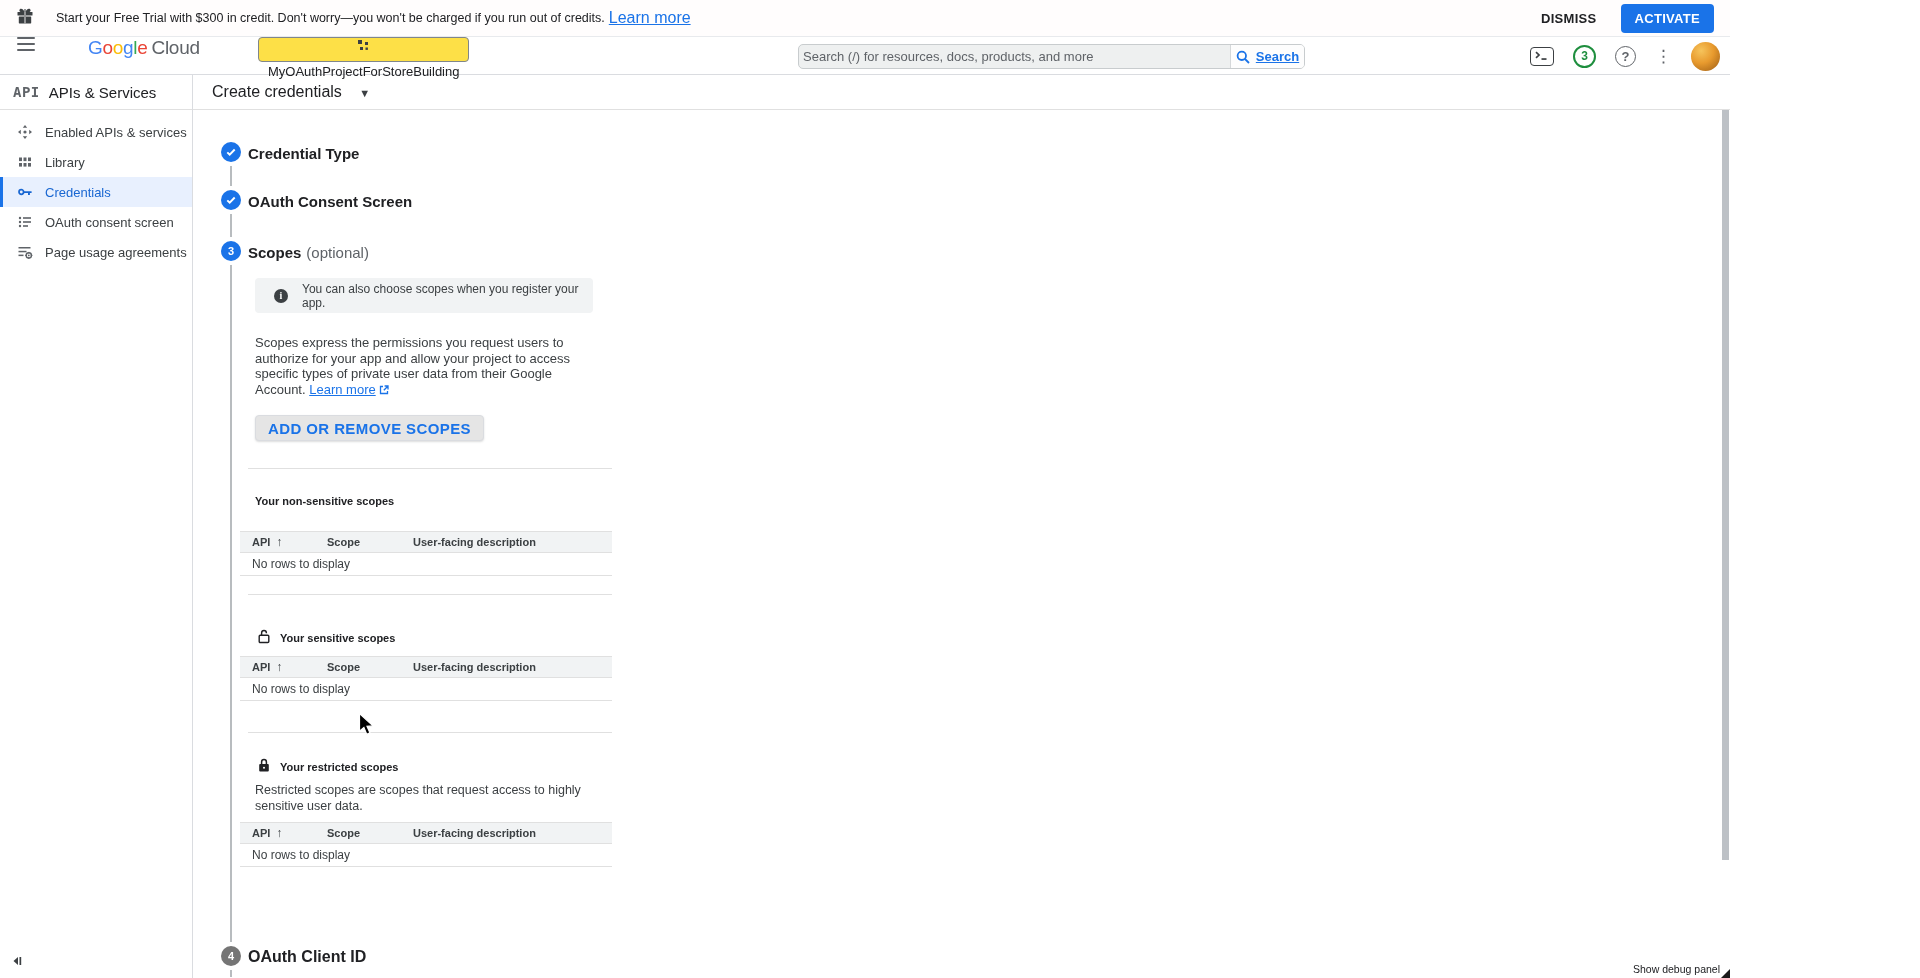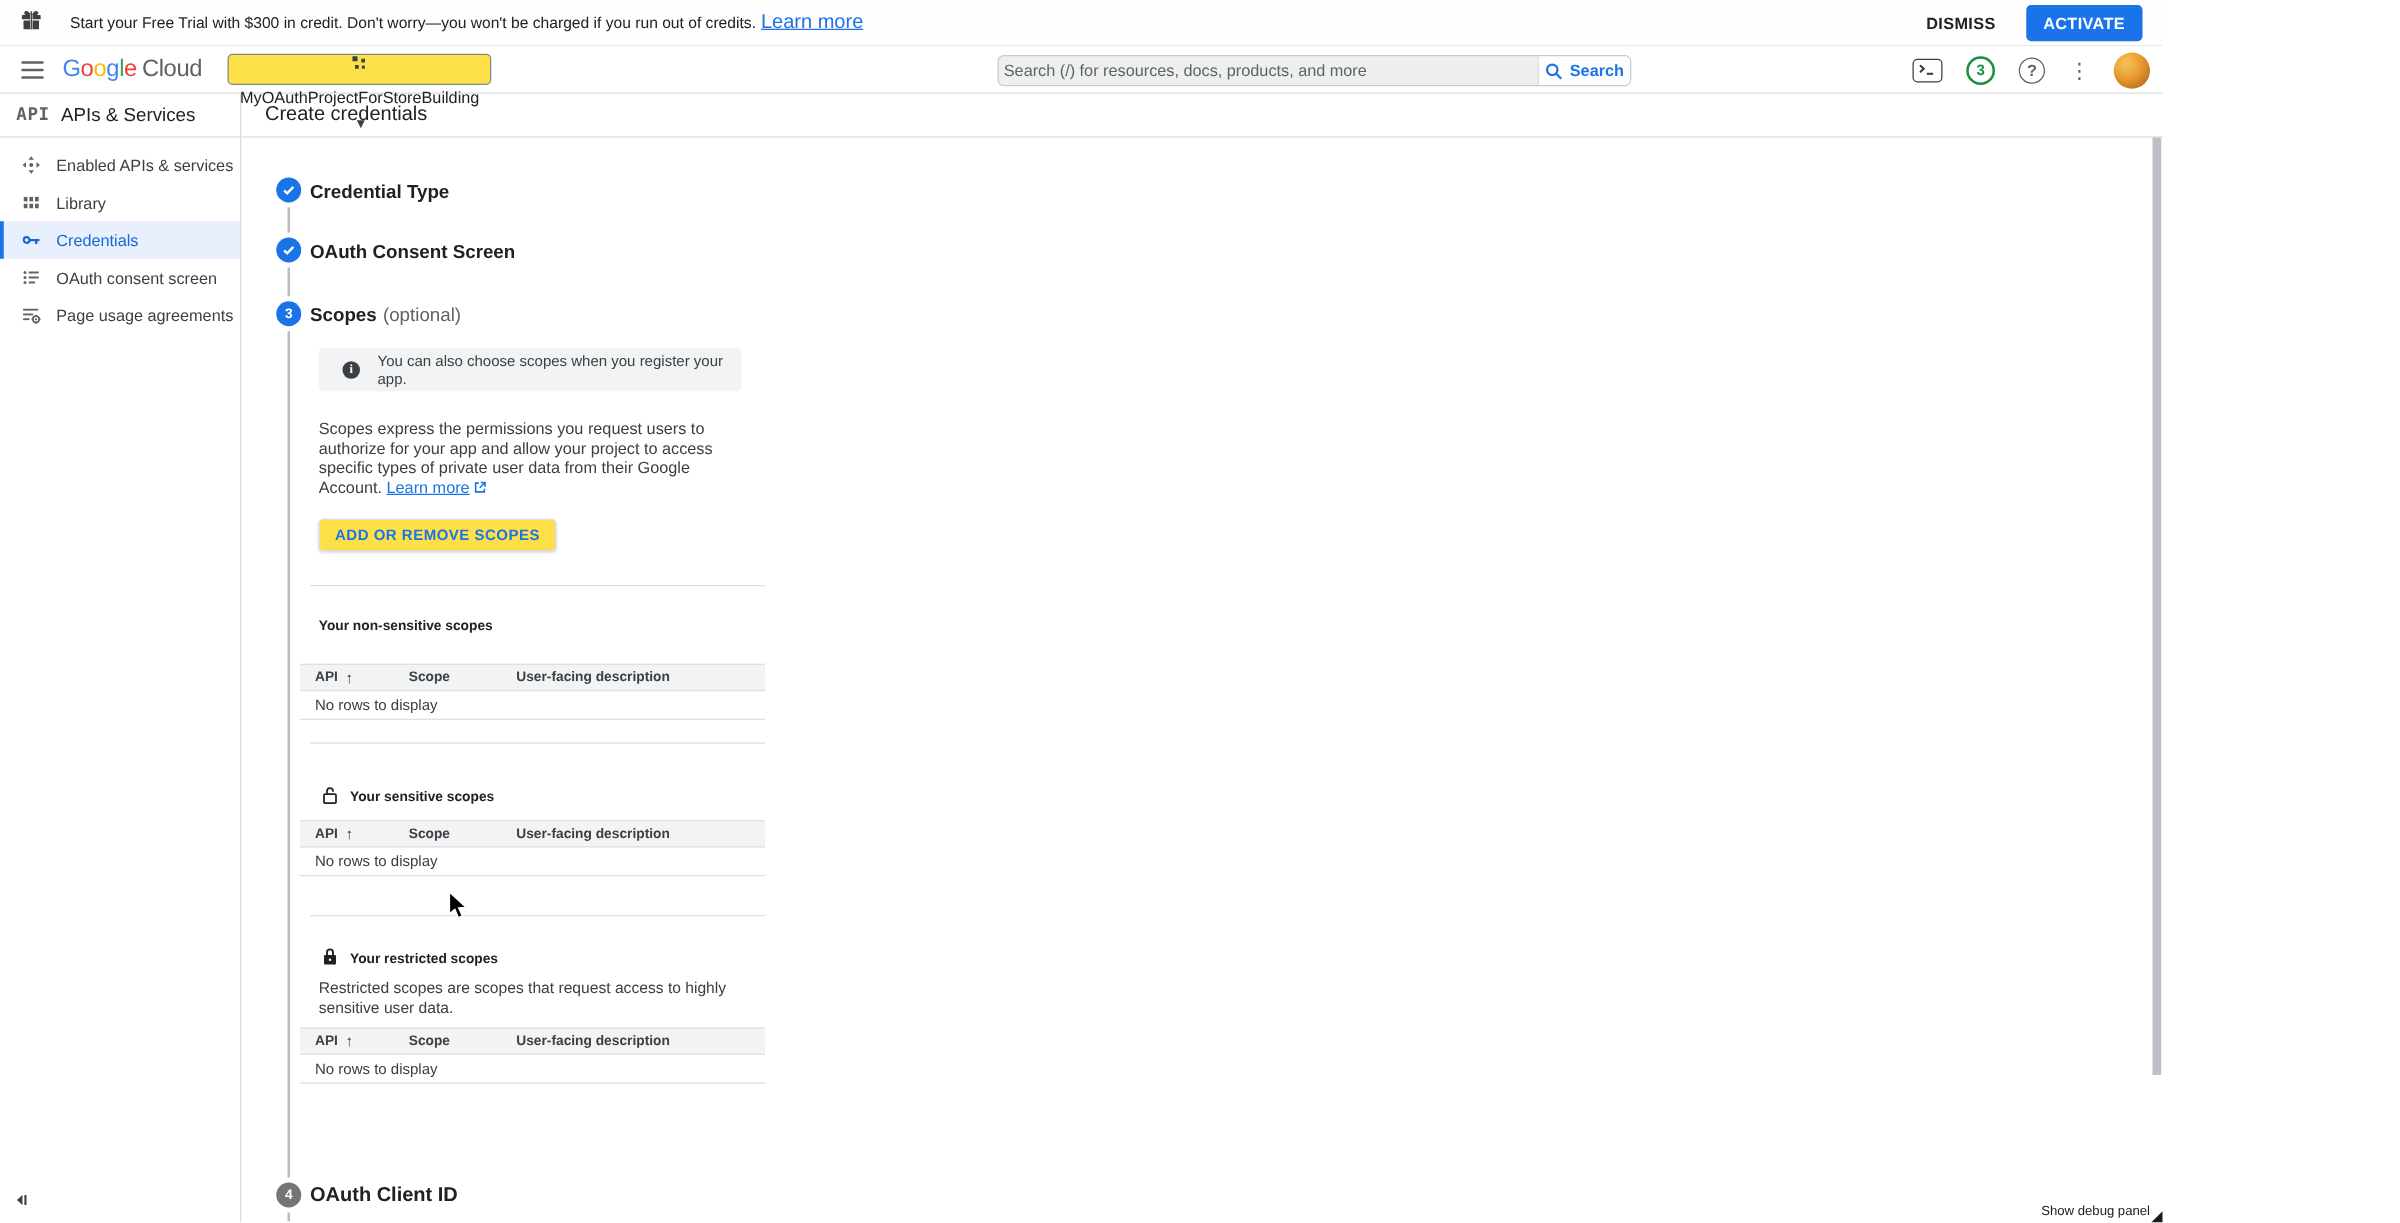--- a/index.html
+++ b/index.html
@@ -12,38 +12,38 @@
     border-bottom:1px solid #e8eaed; display:flex; align-items:center; padding:0 16px; z-index:6; }
   .banner-text { font-size:12.5px; color:#202124; margin-left:22px; }
   .banner-link { color:#1a73e8; text-decoration:underline; cursor:pointer; margin-left:4px; }
   .banner-actions { margin-left:auto; display:flex; align-items:center; gap:18px; }
   .dismiss-btn { font-size:13px; font-weight:bold; letter-spacing:.3px; color:#202124; cursor:pointer; padding:5px 6px; }
   .activate-btn { font-size:13px; font-weight:bold; letter-spacing:.3px; color:#fff; background:#1a73e8;
     border:none; border-radius:4px; padding:7px 14px; cursor:pointer; }
 
   
   .header { position:absolute; top:37px; left:0; right:0; height:38px; background:#fff;
-    border-bottom:1px solid #dadce0; display:flex; align-items:center; z-index:5; }
+    border-bottom:1px solid #dadce0; display:flex; z-index:5;gap:38px; }
   .hamburger { margin-left:17px; width:18px; height:14px; display:flex; flex-direction:column;
     justify-content:space-between; cursor:pointer; }
   .hamburger span { display:block; height:2px; background:#5f6368; border-radius:1px; }
   .gc-logo { margin-left:15px; font-size:19px; letter-spacing:-0.3px; white-space:nowrap; width:112px; }
   .gc-cloud { color:#5f6368; margin-left:4px; }
   .project-btn { margin-left:20px; height:25px; border:1px solid #80868b; border-radius:4px;
     display:flex; align-items:center; padding:0 9px; gap:8px; background:#fde047; cursor:pointer;flex-direction:column; }
   .project-name { font-size:13px; color:#202124; }
   .caret { font-size:11px; color:#3c4043; margin-left:2px; }
   .searchbar { position:absolute; left:798px; top:7px; width:507px; height:25px;
     border:1px solid #c8ccce; border-radius:5px; display:flex; background:#eef0f0; overflow:hidden; }
   .search-input { flex:1; border:none; outline:none; background:transparent; padding-left:4px;
     font-size:13px; color:#3c4043; font-family:"Liberation Sans", sans-serif; }
   .search-input::placeholder { color:#5f6368; }
   .search-go { width:74px; background:#fdfdfd; border-left:1px solid #d5d8da; display:flex;
     align-items:center; justify-content:center; gap:6px; cursor:pointer; }
-  .search-go span { color:#1a73e8; font-size:13px; font-weight:bold; }
+  .search-go span { color:#1a73e8; font-size:13px; font-weight:bold;text-decoration:underline; }
   .header-icons { position:absolute; right:10px; top:0; height:38px; display:flex; align-items:center; gap:19px; }
   .shell-icon { width:24px; height:19px; border:1.7px solid #3c4043; border-radius:4px;
     display:flex; align-items:center; justify-content:center; cursor:pointer; }
   .count-badge { width:23px; height:23px; border:2px solid #1e8e3e; border-radius:50%; color:#1e8e3e;
     font-size:12px; font-weight:bold; display:flex; align-items:center; justify-content:center; cursor:pointer; }
   .help-icon { width:21px; height:21px; border:1.6px solid #5f6368; border-radius:50%; color:#5f6368;
     font-size:13px; font-weight:bold; display:flex; align-items:center; justify-content:center; cursor:pointer; }
   .kebab-icon { font-size:17px; color:#5f6368; cursor:pointer; line-height:1; }
   .avatar { width:29px; height:29px; border-radius:50%; cursor:pointer;
     background:radial-gradient(circle at 35% 30%, #f6c45c 0%, #e89a2e 45%, #9a5b14 100%); }
@@ -82,22 +82,22 @@
   .infobox { margin-left:15px; width:338px; height:35px; background:#f1f3f4; border-radius:4px;
     display:flex; align-items:center; gap:14px; padding-left:19px; }
   .infobox-text { font-size:12px; color:#3c4043; }
   .info-i { width:14px; height:14px; border-radius:50%; background:#3c4043; color:#fff; flex:0 0 14px;
     display:flex; align-items:center; justify-content:center; font-size:10px; font-weight:bold;
     font-family:"Liberation Serif", serif; }
   .para { margin:22px 0 0 15px; width:348px; font-size:13px; line-height:15.6px; color:#3c4043; }
   .learn-link { color:#1a73e8; text-decoration:underline; cursor:pointer; }
   .ext-icon { display:inline-block; margin-left:3px; vertical-align:-1px; }
   .btn-row { margin:17px 0 0 15px; }
-  .gbtn { display:inline-flex; align-items:center; height:26px; padding:0 12px; background:#fde047;
-    border:1px solid #dadce0; border-radius:4px; color:#1a73e8; font-size:12px; font-weight:bold;
+  .gbtn { display:inline-flex; align-items:center; height:26px; padding:0 12px; background:#e5e5e5;
+    border:1px solid #dadce0; border-radius:4px; color:#1a73e8; font-size:15px; font-weight:bold;
     letter-spacing:.4px; box-shadow:0 1px 2px rgba(60,64,67,.18); cursor:pointer;
     font-family:"Liberation Sans", sans-serif; }
   .divider { margin-left:8px; width:364px; height:0; border-top:1px solid #e0e0e0; }
   .d1 { margin-top:27px; } .d2 { margin-top:18px; } .d3 { margin-top:31px; }
   .section-title { margin:22px 0 0 15px; font-size:11px; font-weight:bold; color:#202124;
     display:flex; align-items:center; gap:9px; height:19px; }
   .section-title.locked { margin-left:17px; margin-top:33px; }
   .section-title.locked3 { margin-top:24px; }
   .section-desc { margin:6px 0 0 15px; width:352px; font-size:12.5px; line-height:16px; color:#3c4043; }
   .stable { margin-top:21px; width:372px; }

